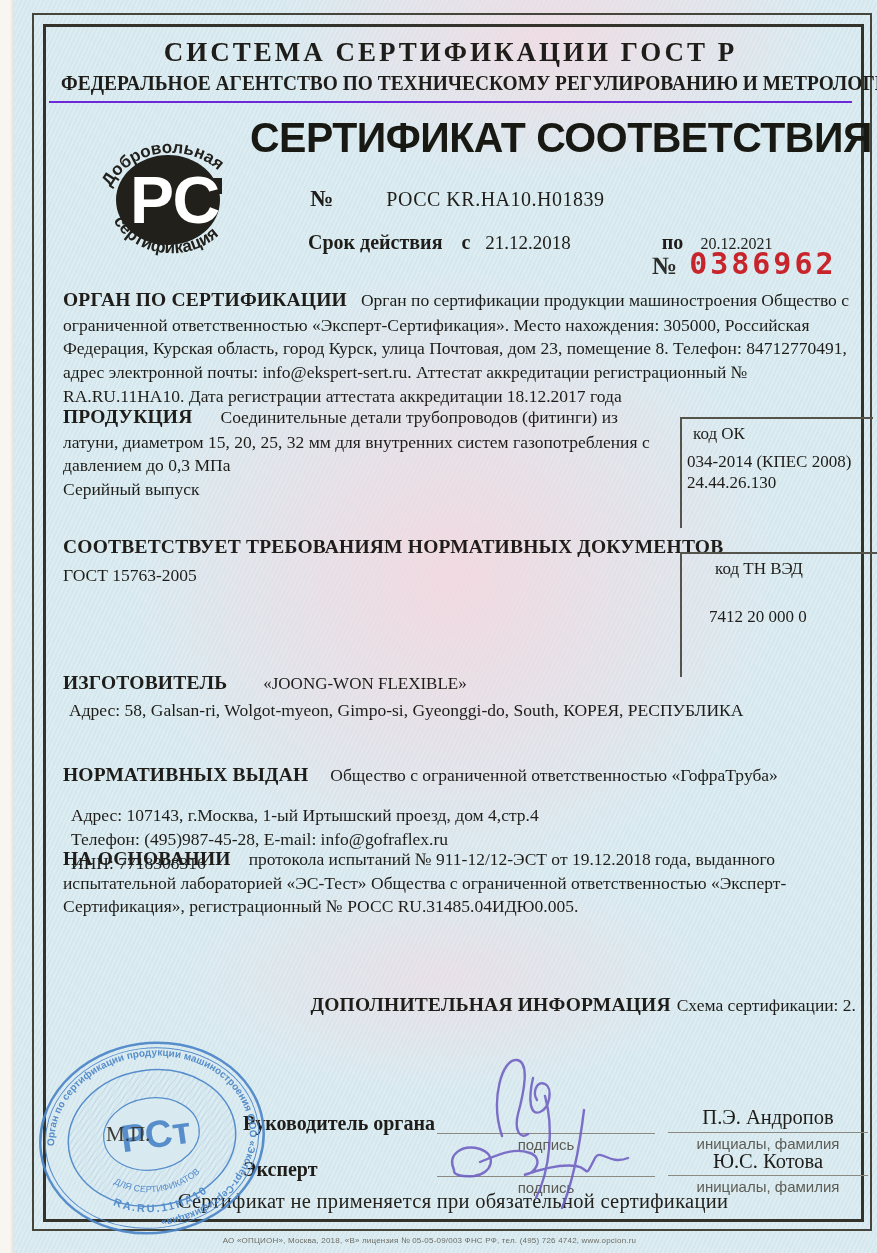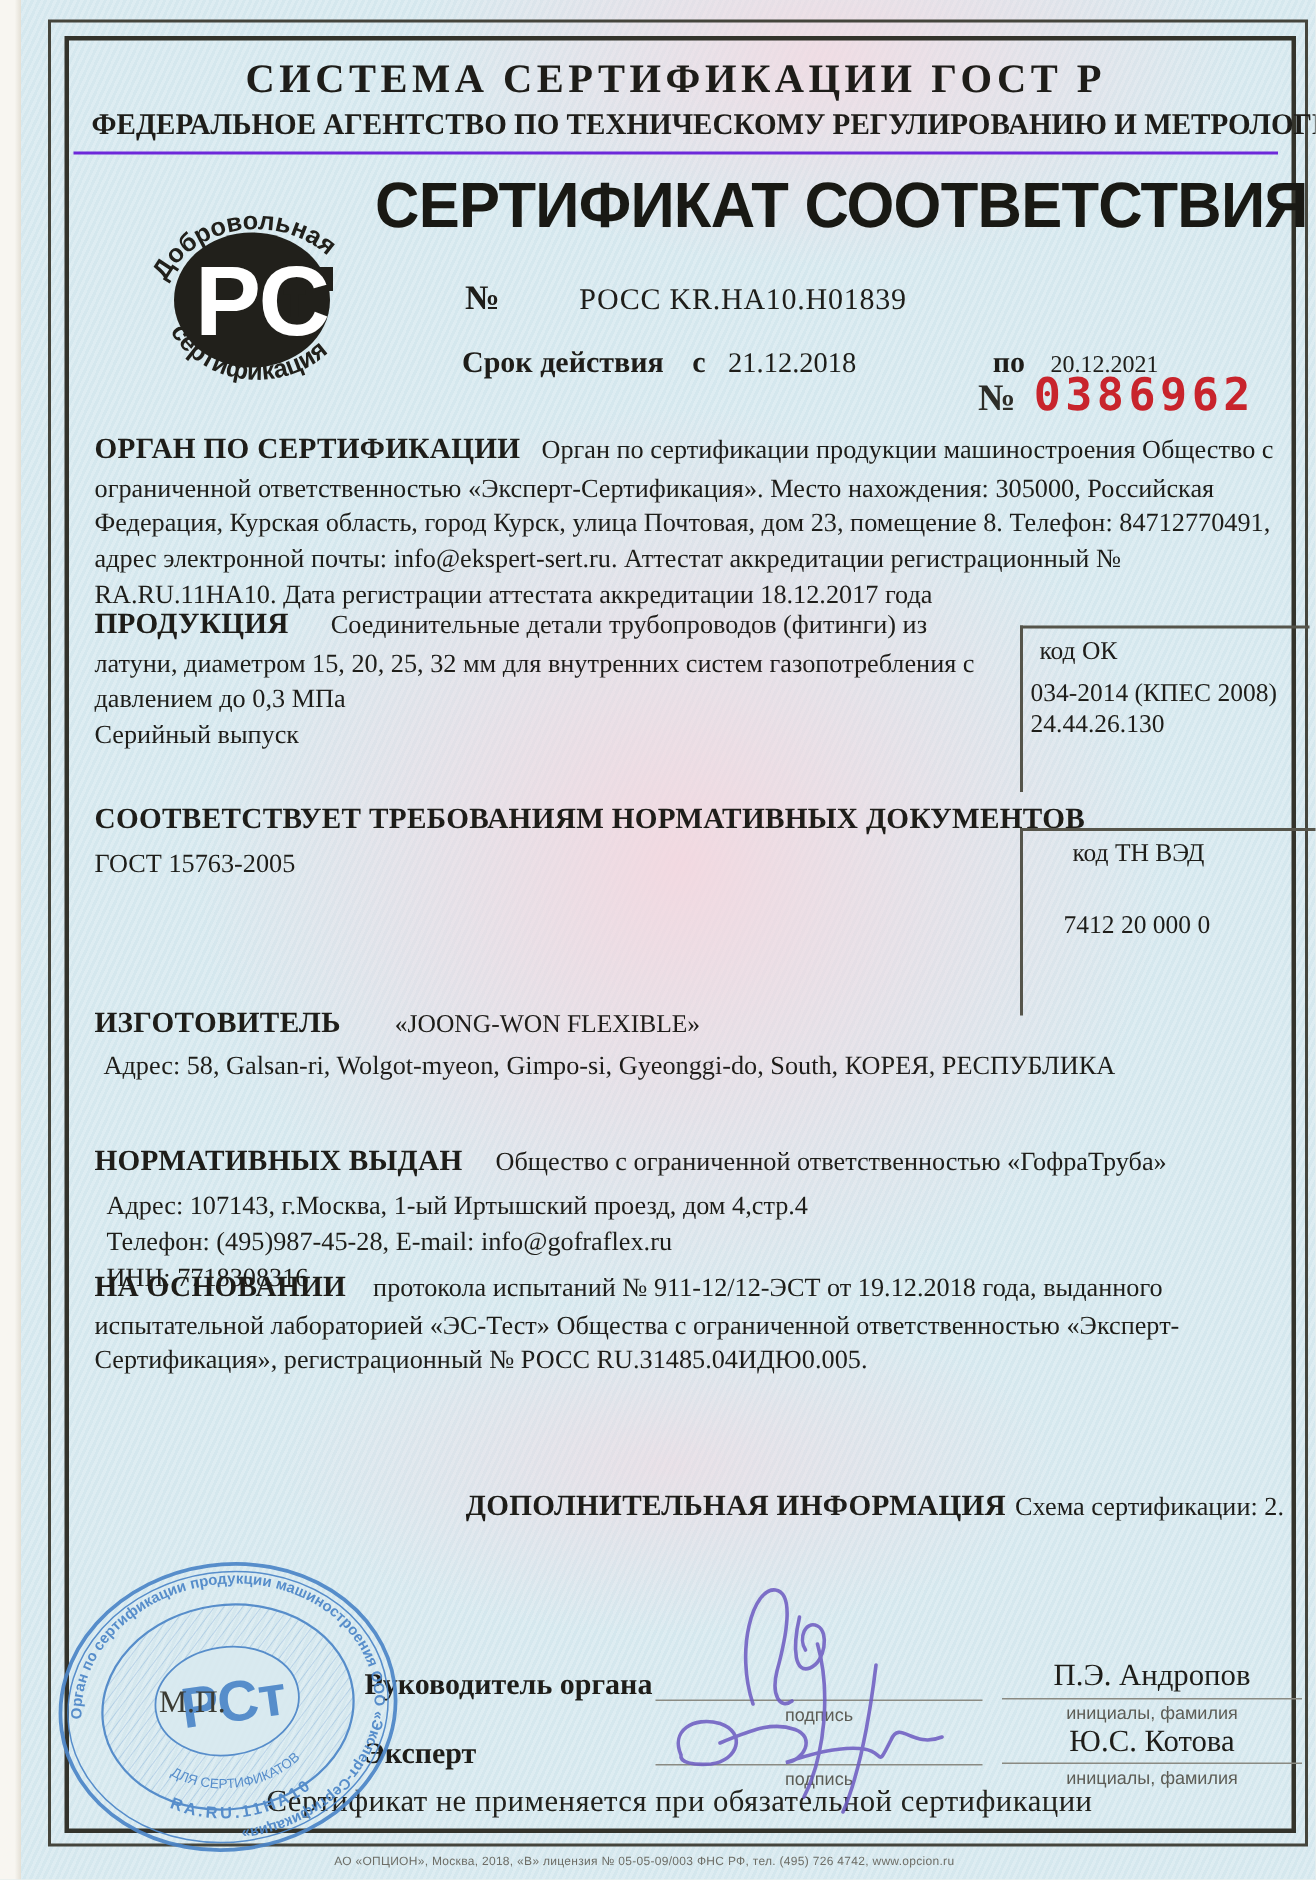--- a/index.html
+++ b/index.html
@@ -47,21 +47,21 @@
     font-size:30px;color:#c8242c;letter-spacing:3px;margin-left:8px;}
   .sect{position:absolute;left:63px;font-size:17.5px;line-height:1.36;}
   .lbl{font-size:19.5px;font-weight:bold;letter-spacing:.2px;}
   .gap-s{display:inline-block;width:14px;}
   .code-box{position:absolute;left:680px;width:180px;
     border-top:2px solid #55544a;border-left:2px solid #55544a;
     padding:5px 0 0 11px;font-size:17px;line-height:1.2;}
   .code-box .cb-val{margin-left:-6px;}
   .sig-label{position:absolute;left:243px;font-size:20px;font-weight:bold;white-space:nowrap;}
   .sig-line{position:absolute;border-top:1.3px solid #8a8a82;}
-  .sig-caption{position:absolute;font-size:12px;color:#5c5c55;text-align:center;
+  .sig-caption{position:absolute;font-size:15px;color:#5c5c55;text-align:center;
     font-family:"Liberation Sans", sans-serif;}
   .sig-name{position:absolute;font-size:20.5px;text-align:center;white-space:nowrap;}
   .bottom-note{position:absolute;left:48px;top:1190px;width:810px;text-align:center;
     font-size:20.5px;letter-spacing:.3px;color:#23221d;}
   .fine-print{position:absolute;left:0;top:1236px;width:859px;text-align:center;
     font-family:Liberation Sans, sans-serif;font-size:8px;color:#6d6d66;letter-spacing:.2px;}
   .mp{position:absolute;left:106px;top:1122px;font-size:21px;color:#3b3b33;z-index:5;}
   .stamp{position:absolute;left:26px;top:1034px;z-index:3;opacity:.92;transform:rotate(-8deg);}
   .sig-svg{position:absolute;left:432px;top:1048px;z-index:4;}
   .logo{position:absolute;left:84px;top:116px;}
@@ -141,21 +141,21 @@
   <div class="cb-val" style="margin-top:28px;">7412 20 000 0</div>
 </div>
 
 <div class="sect" style="top:670px;width:793px;">
   <span class="lbl">ИЗГОТОВИТЕЛЬ</span><span class="gap-s" style="width:36px;"></span><span style="font-size:17px;">«JOONG-WON FLEXIBLE»</span>
   <div style="margin-top:2px;padding-left:6px;">Адрес: 58, Galsan-ri, Wolgot-myeon, Gimpo-si, Gyeonggi-do, South, КОРЕЯ, РЕСПУБЛИКА</div>
 </div>
 
 <div class="sect" style="top:762px;width:793px;">
   <span class="lbl">НОРМАТИВНЫХ ВЫДАН</span><span class="gap-s" style="width:22px;"></span><span>Общество с ограниченной ответственностью  «ГофраТруба»</span>
-  <div style="margin-top:2px;padding-left:8px;line-height:1.38;">
+  <div style="margin-top:14px;padding-left:8px;line-height:1.38;">
     <div>Адрес: 107143, г.Москва, 1-ый Иртышский проезд, дом 4,стр.4</div>
     <div>Телефон: (495)987-45-28, E-mail: info@gofraflex.ru</div>
     <div>ИНН: 7718308316</div>
   </div>
 </div>
 
 <div class="sect" style="top:846px;width:775px;line-height:1.32;">
   <span class="lbl">НА ОСНОВАНИИ</span><span class="gap-s" style="width:18px;"></span><span>протокола испытаний № 911-12/12-ЭСТ от 19.12.2018 года, выданного испытательной лабораторией «ЭС-Тест» Общества с ограниченной ответственностью «Эксперт-Сертификация», регистрационный № РОСС RU.31485.04ИДЮ0.005.</span>
 </div>
 

